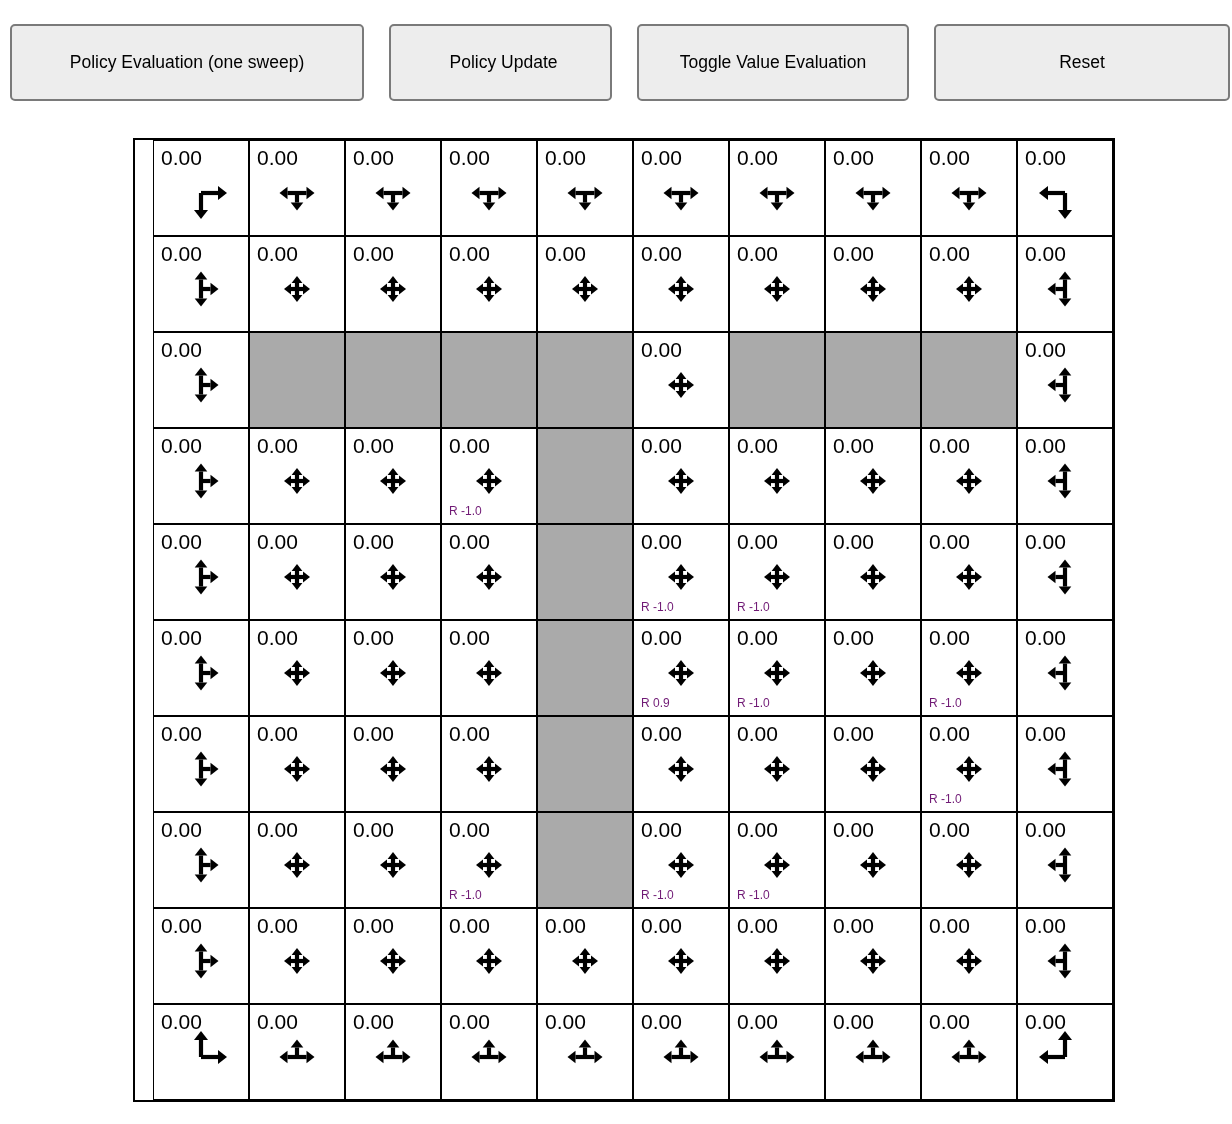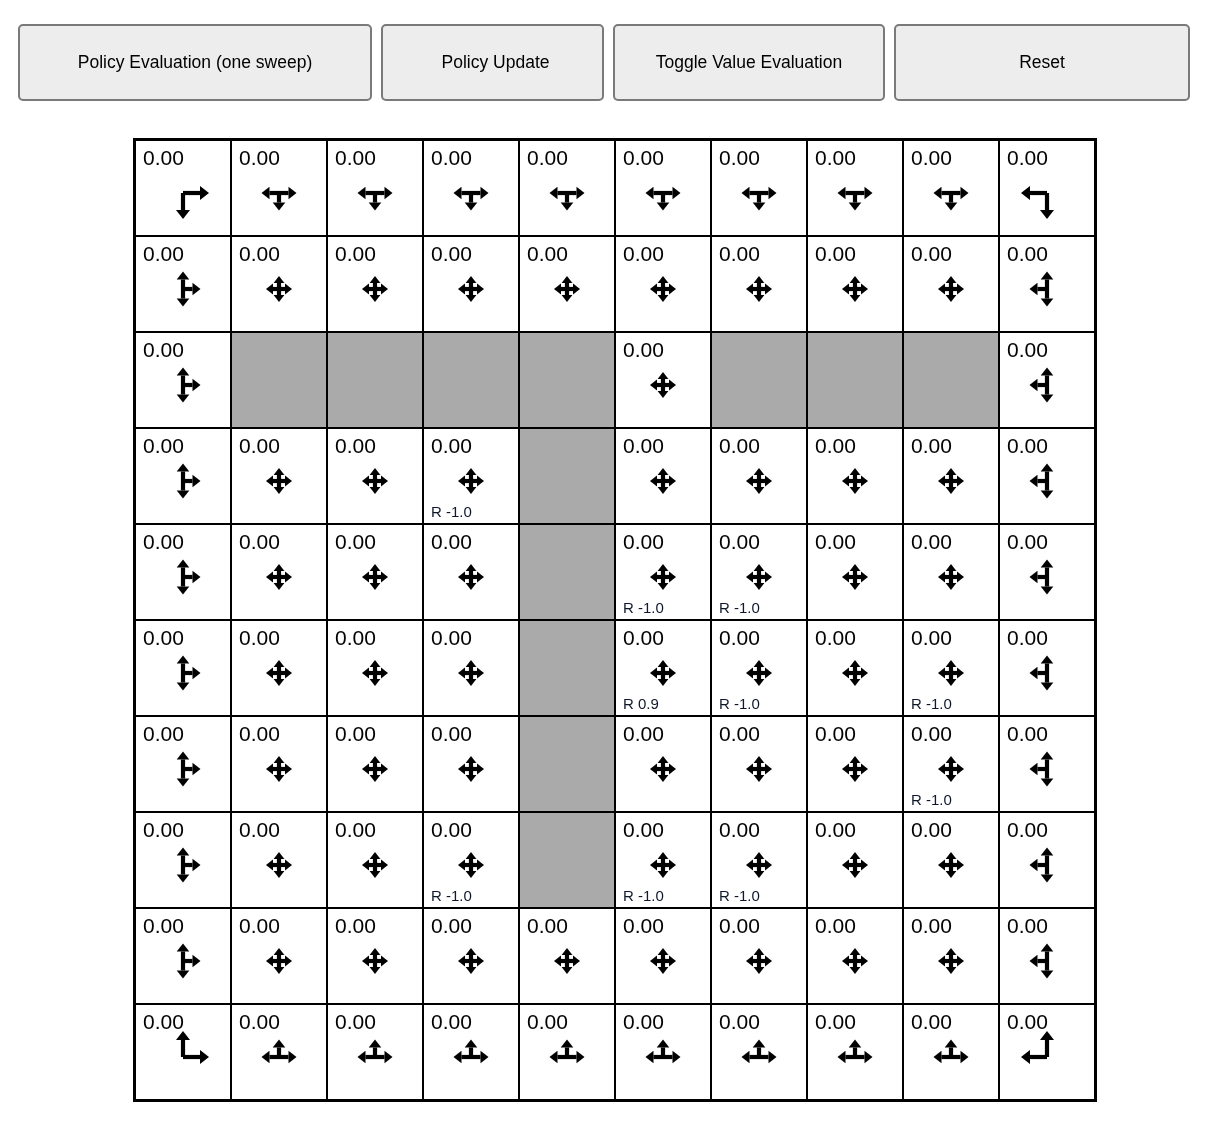--- a/index.html
+++ b/index.html
@@ -2,54 +2,55 @@
 <html><head>
 <meta charset="utf-8">
 <style>
   html,body{margin:0;padding:0;background:#ffffff;}
   body{
     width:1232px;height:1124px;position:relative;
     font-family:"Liberation Sans",sans-serif;color:#000;
     -webkit-font-smoothing:antialiased;
   }
   
-  .toolbar{display:flex;gap:9px;margin:24px 0 0 18px;}
+  .toolbar{display:flex;gap:25px;margin:24px 0 0 10px;}
   .btn{
     box-sizing:border-box;height:77px;
     background:#ededed;border:2px solid #7a7a7a;border-radius:5px;
     font-family:"Liberation Sans",sans-serif;font-size:17.5px;color:#000;
     display:flex;align-items:center;justify-content:center;
     cursor:pointer;padding:0 10px;
   }
   .btn:nth-of-type(1){width:354px;}
   .btn:nth-of-type(2){width:223px;padding-left:16px;}
   .btn:nth-of-type(3){width:272px;}
   .btn:nth-of-type(4){width:296px;}
   
   .grid{
     box-sizing:content-box;
     margin:37px 0 0 133px;
     width:960px;height:960px;
     display:grid;
     grid-template-columns:repeat(10,96px);
     grid-template-rows:repeat(10,96px);
     border:2px solid #000;
+    padding-left:18px;
   }
   .cell{
     box-sizing:border-box;position:relative;
     border:1px solid #000;background:#ffffff;overflow:visible;
   }
   .cell.wall{background:#aaaaaa;}
   .val{
     position:absolute;top:6px;left:7px;
     font-size:21px;line-height:22px;color:#000;white-space:nowrap;
   }
   .reward{
     position:absolute;bottom:4px;left:7px;
-    font-size:15px;line-height:15px;color:#0f172a;white-space:nowrap;margin-top:33px;
+    font-size:12px;line-height:15px;color:#701a75;white-space:nowrap;margin-top:33px;
   }
   svg.arrows{position:absolute;left:0;top:0;width:94px;height:94px;overflow:visible;}
 </style>
 </head>
 <body>
 
 <div class="toolbar">
   <button class="btn">Policy Evaluation (one sweep)</button>
   <button class="btn">Policy Update</button>
   <button class="btn">Toggle Value Evaluation</button>

